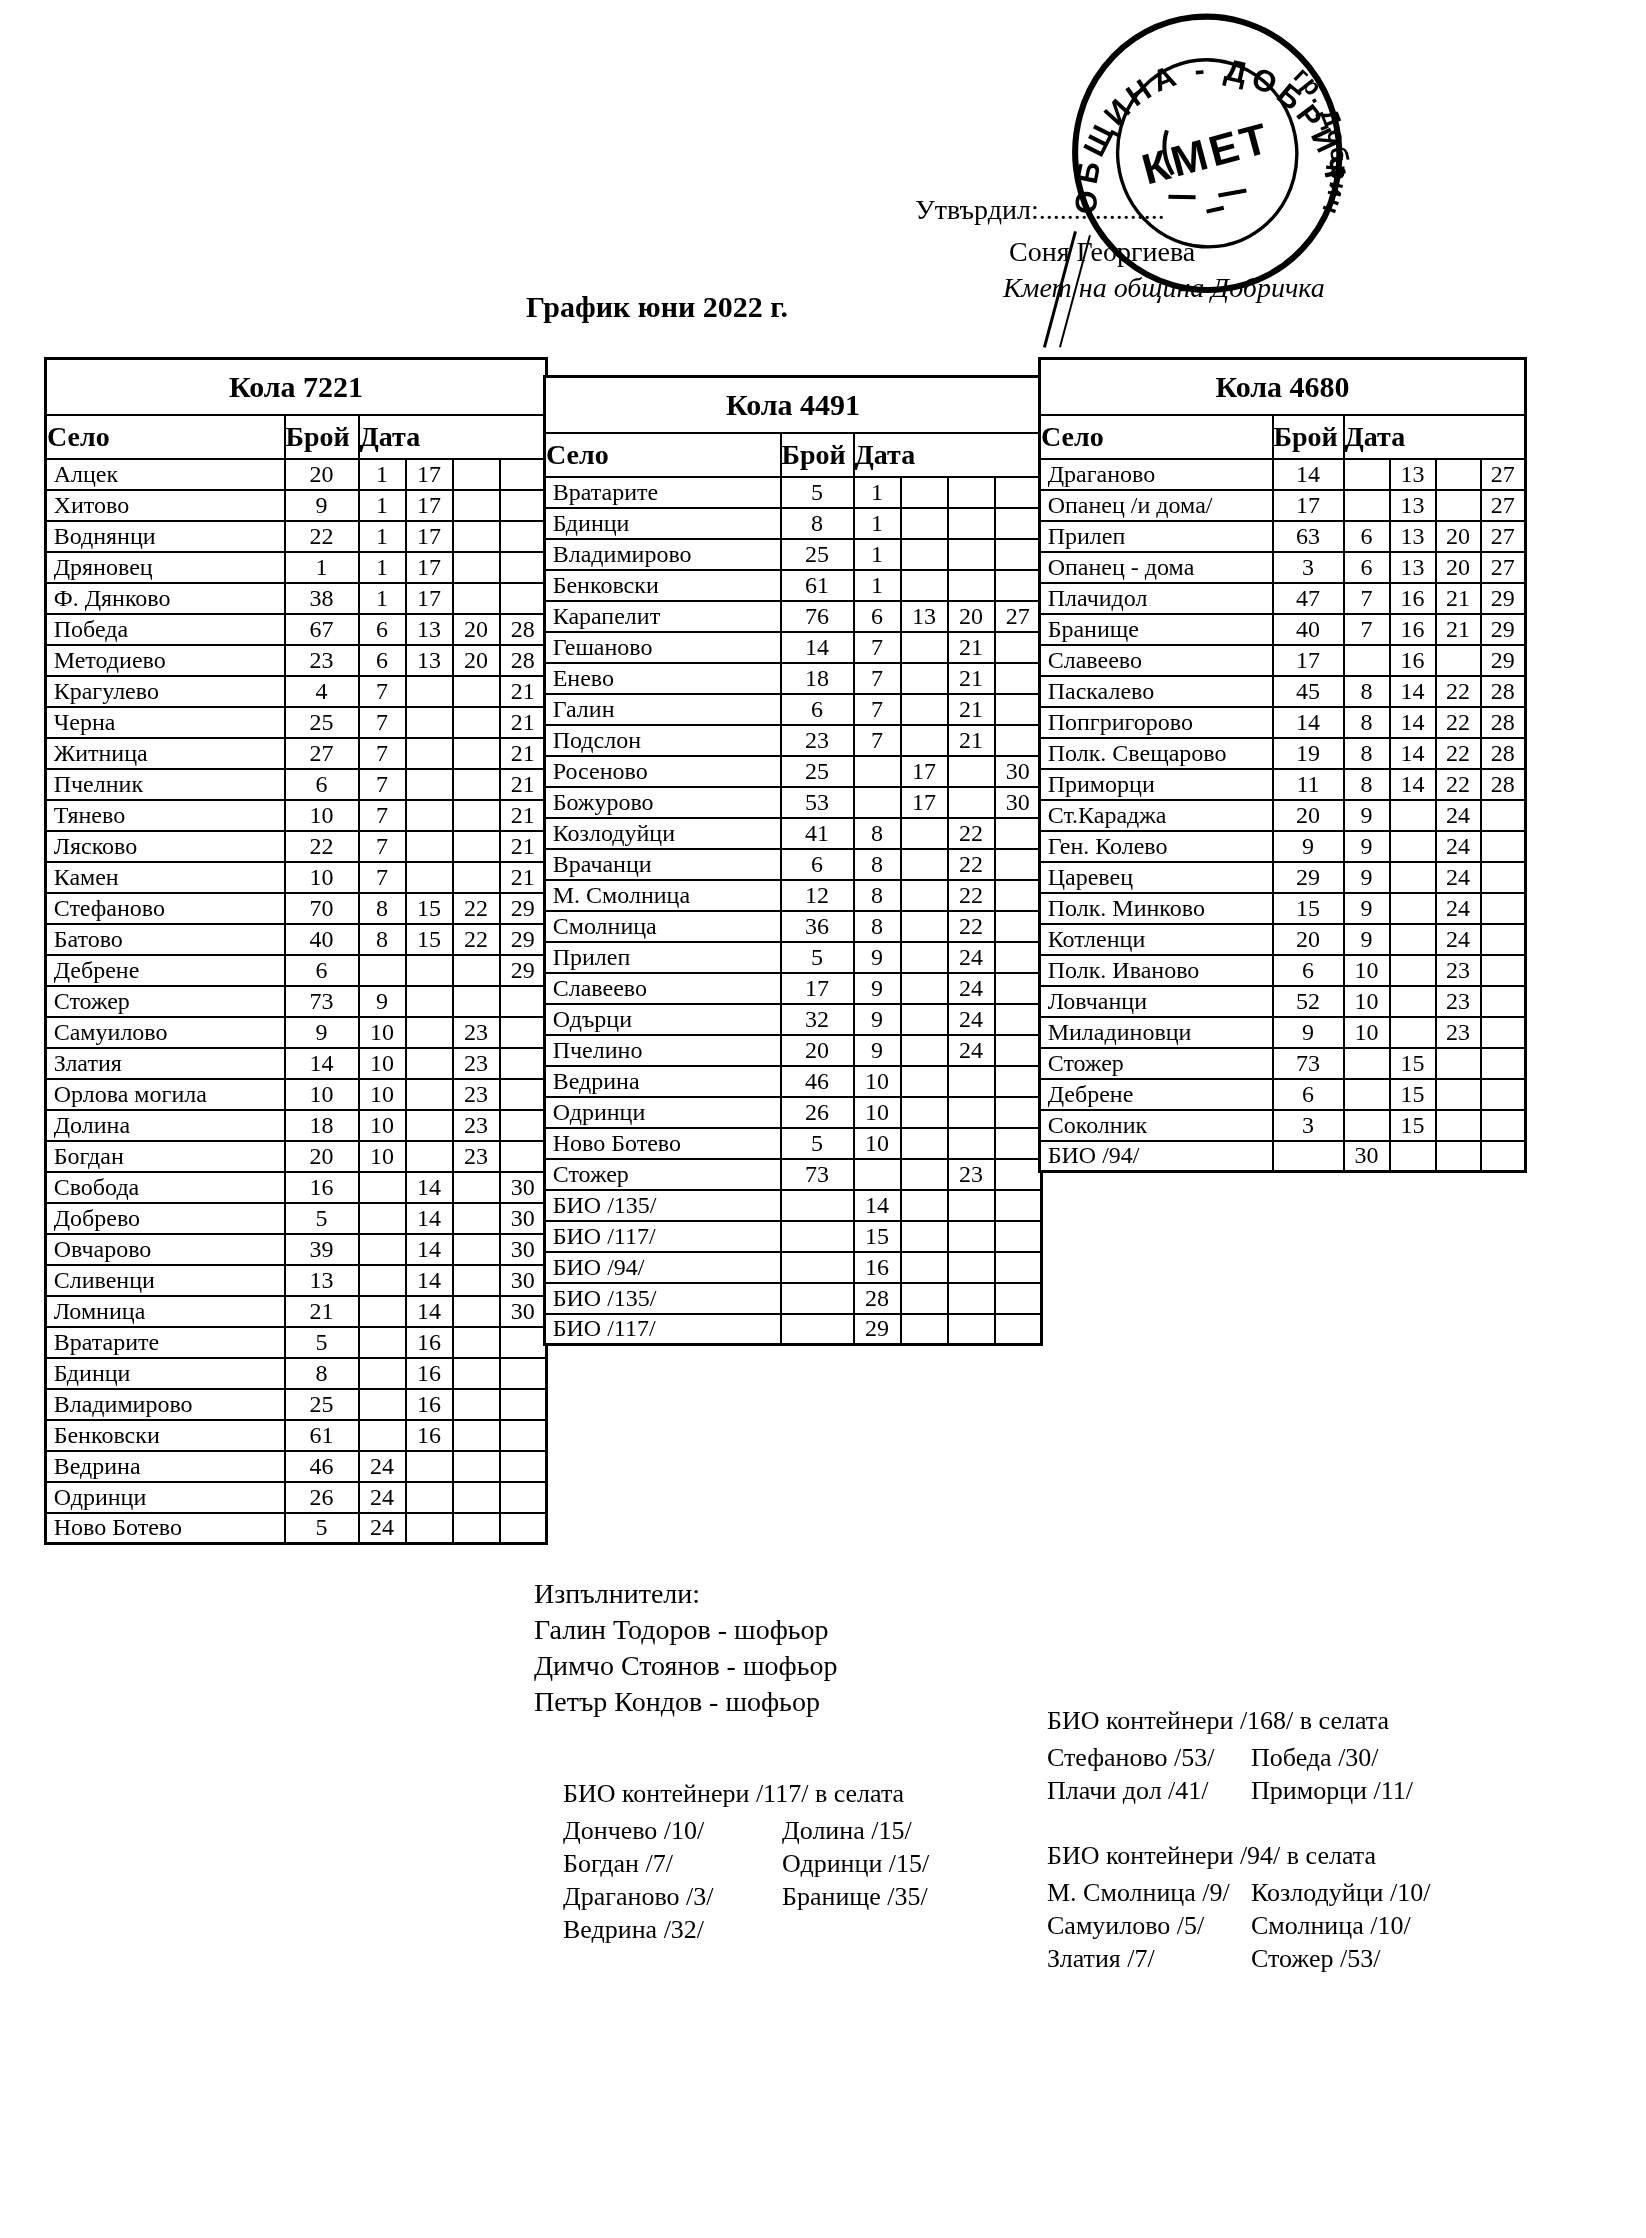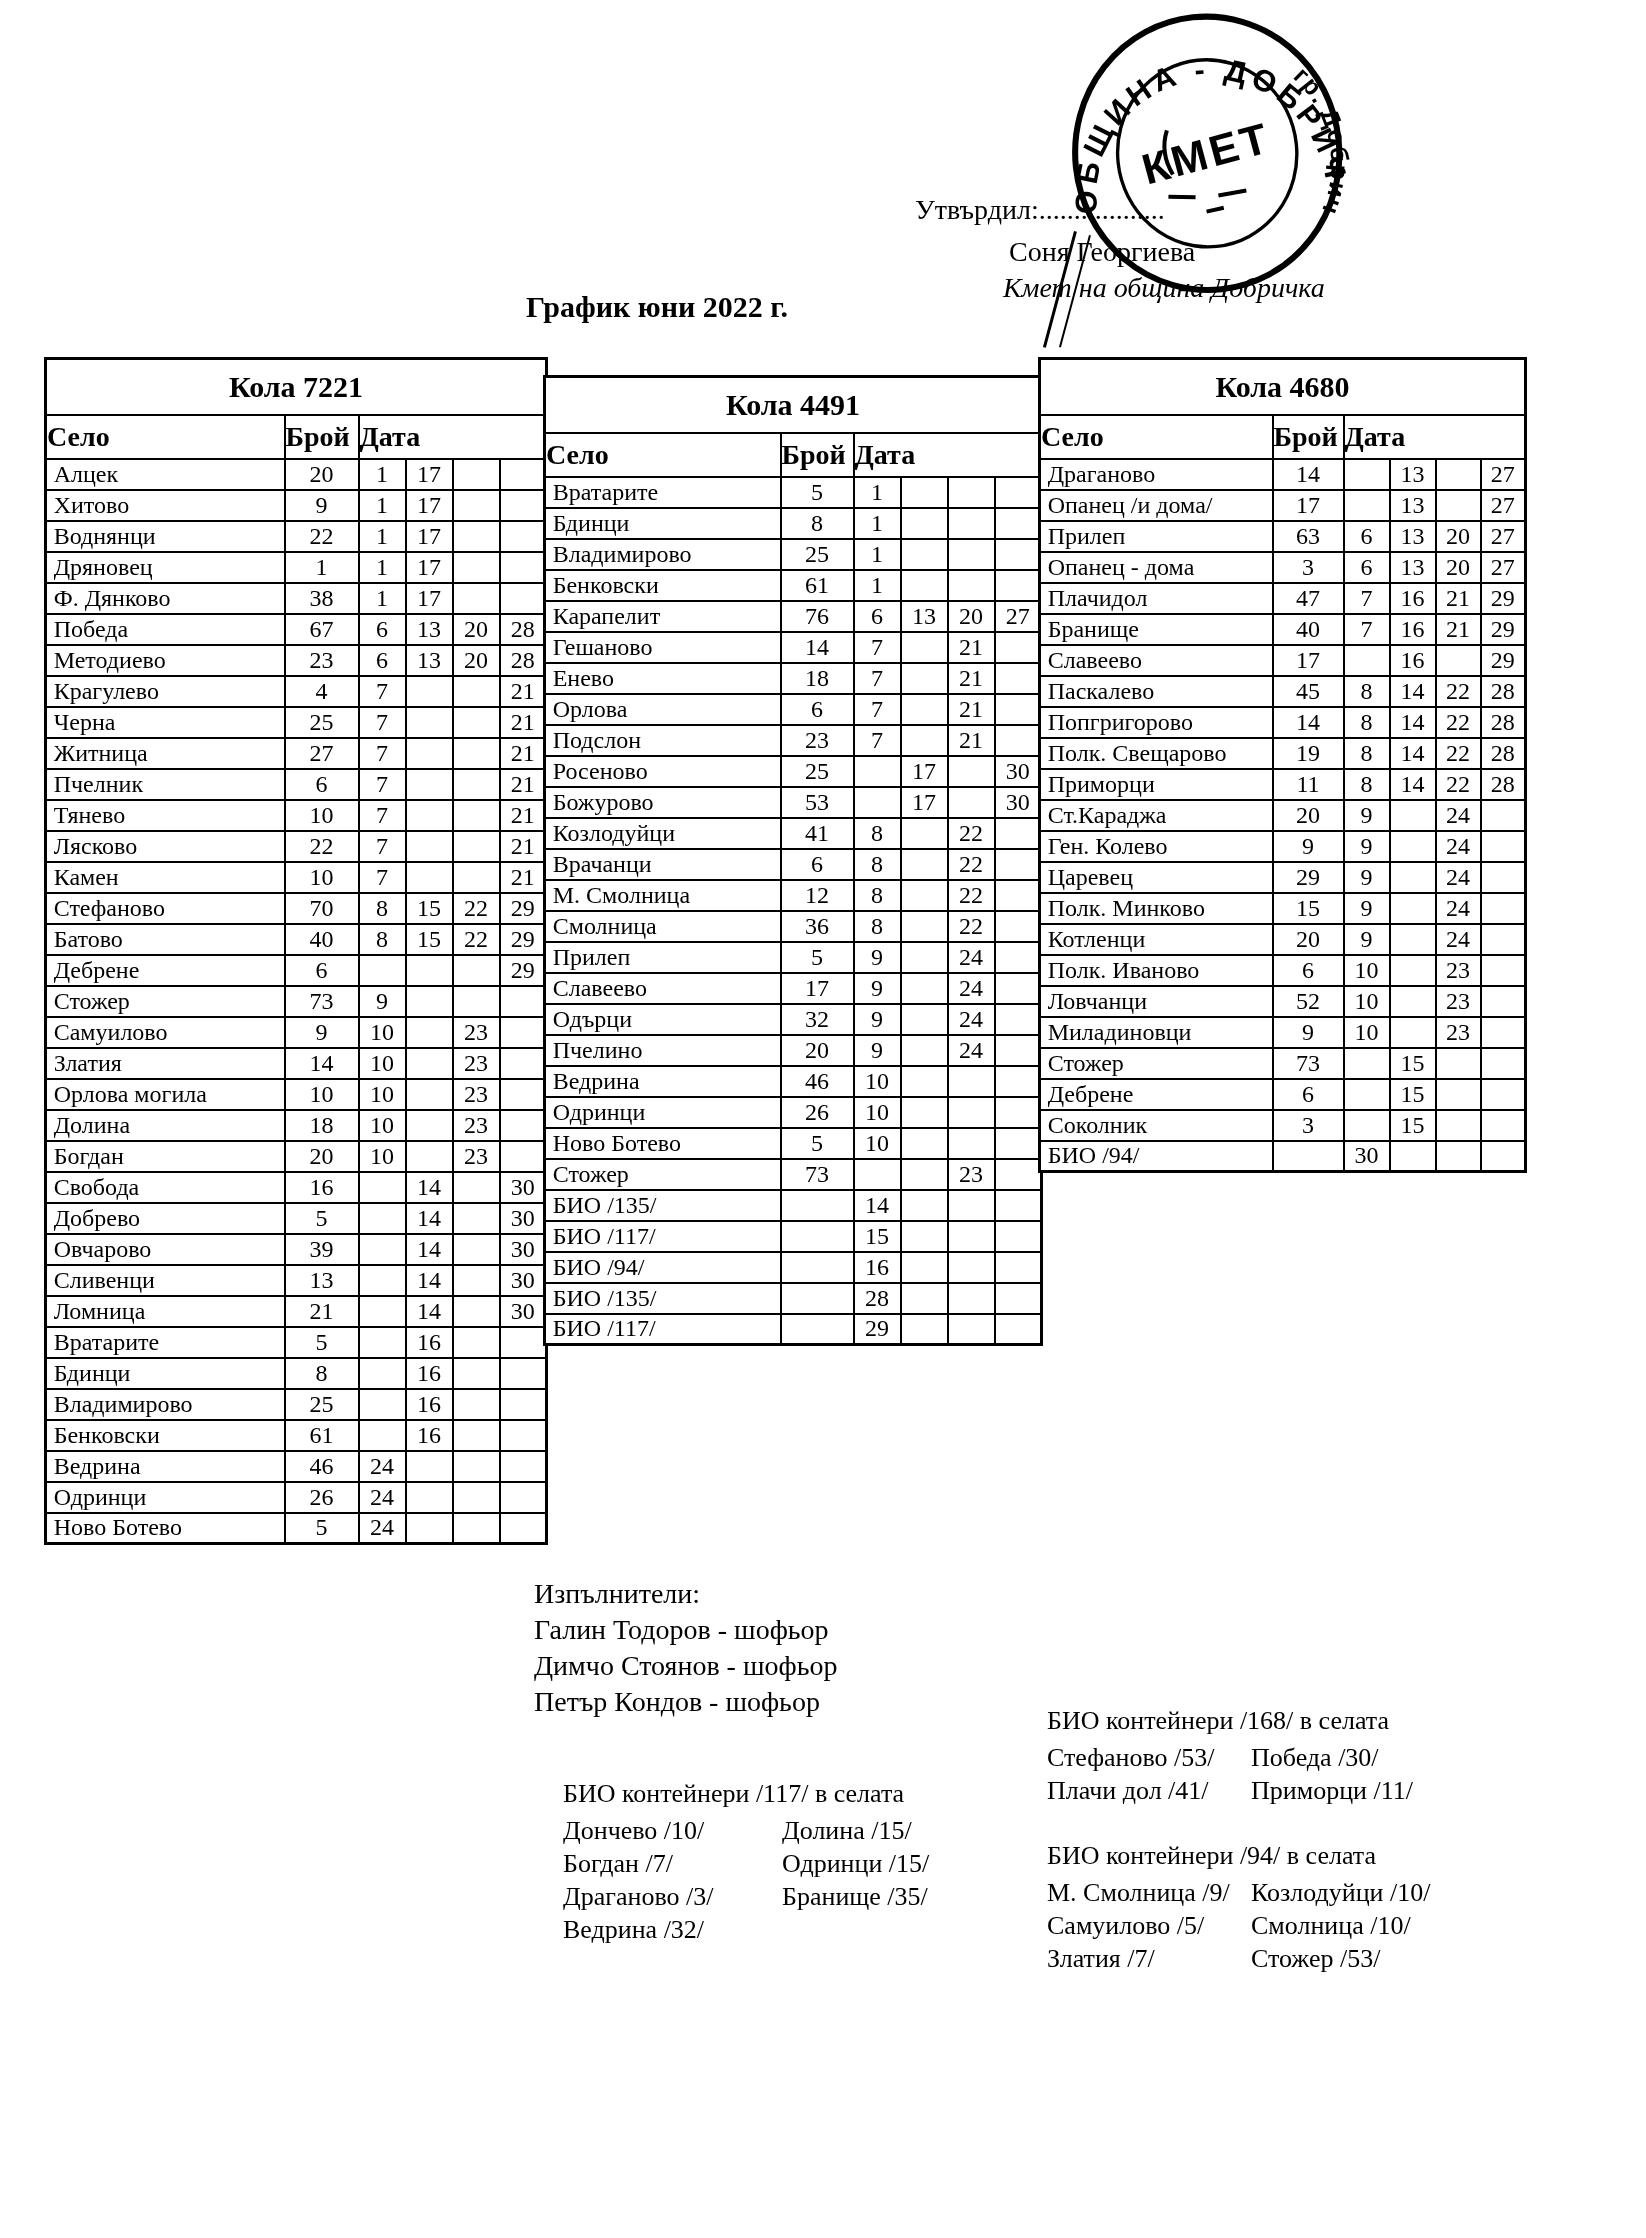--- a/index.html
+++ b/index.html
@@ -450,21 +450,21 @@
           </tr>
           <tr>
             <td class="village">Енево</td>
             <td class="num">18</td>
             <td class="num">7</td>
             <td class="num"></td>
             <td class="num">21</td>
             <td class="num"></td>
           </tr>
           <tr>
-            <td class="village">Орлова</td>
+            <td class="village">Галин</td>
             <td class="num">6</td>
             <td class="num">7</td>
             <td class="num"></td>
             <td class="num">21</td>
             <td class="num"></td>
           </tr>
           <tr>
             <td class="village">Подслон</td>
             <td class="num">23</td>
             <td class="num">7</td>

